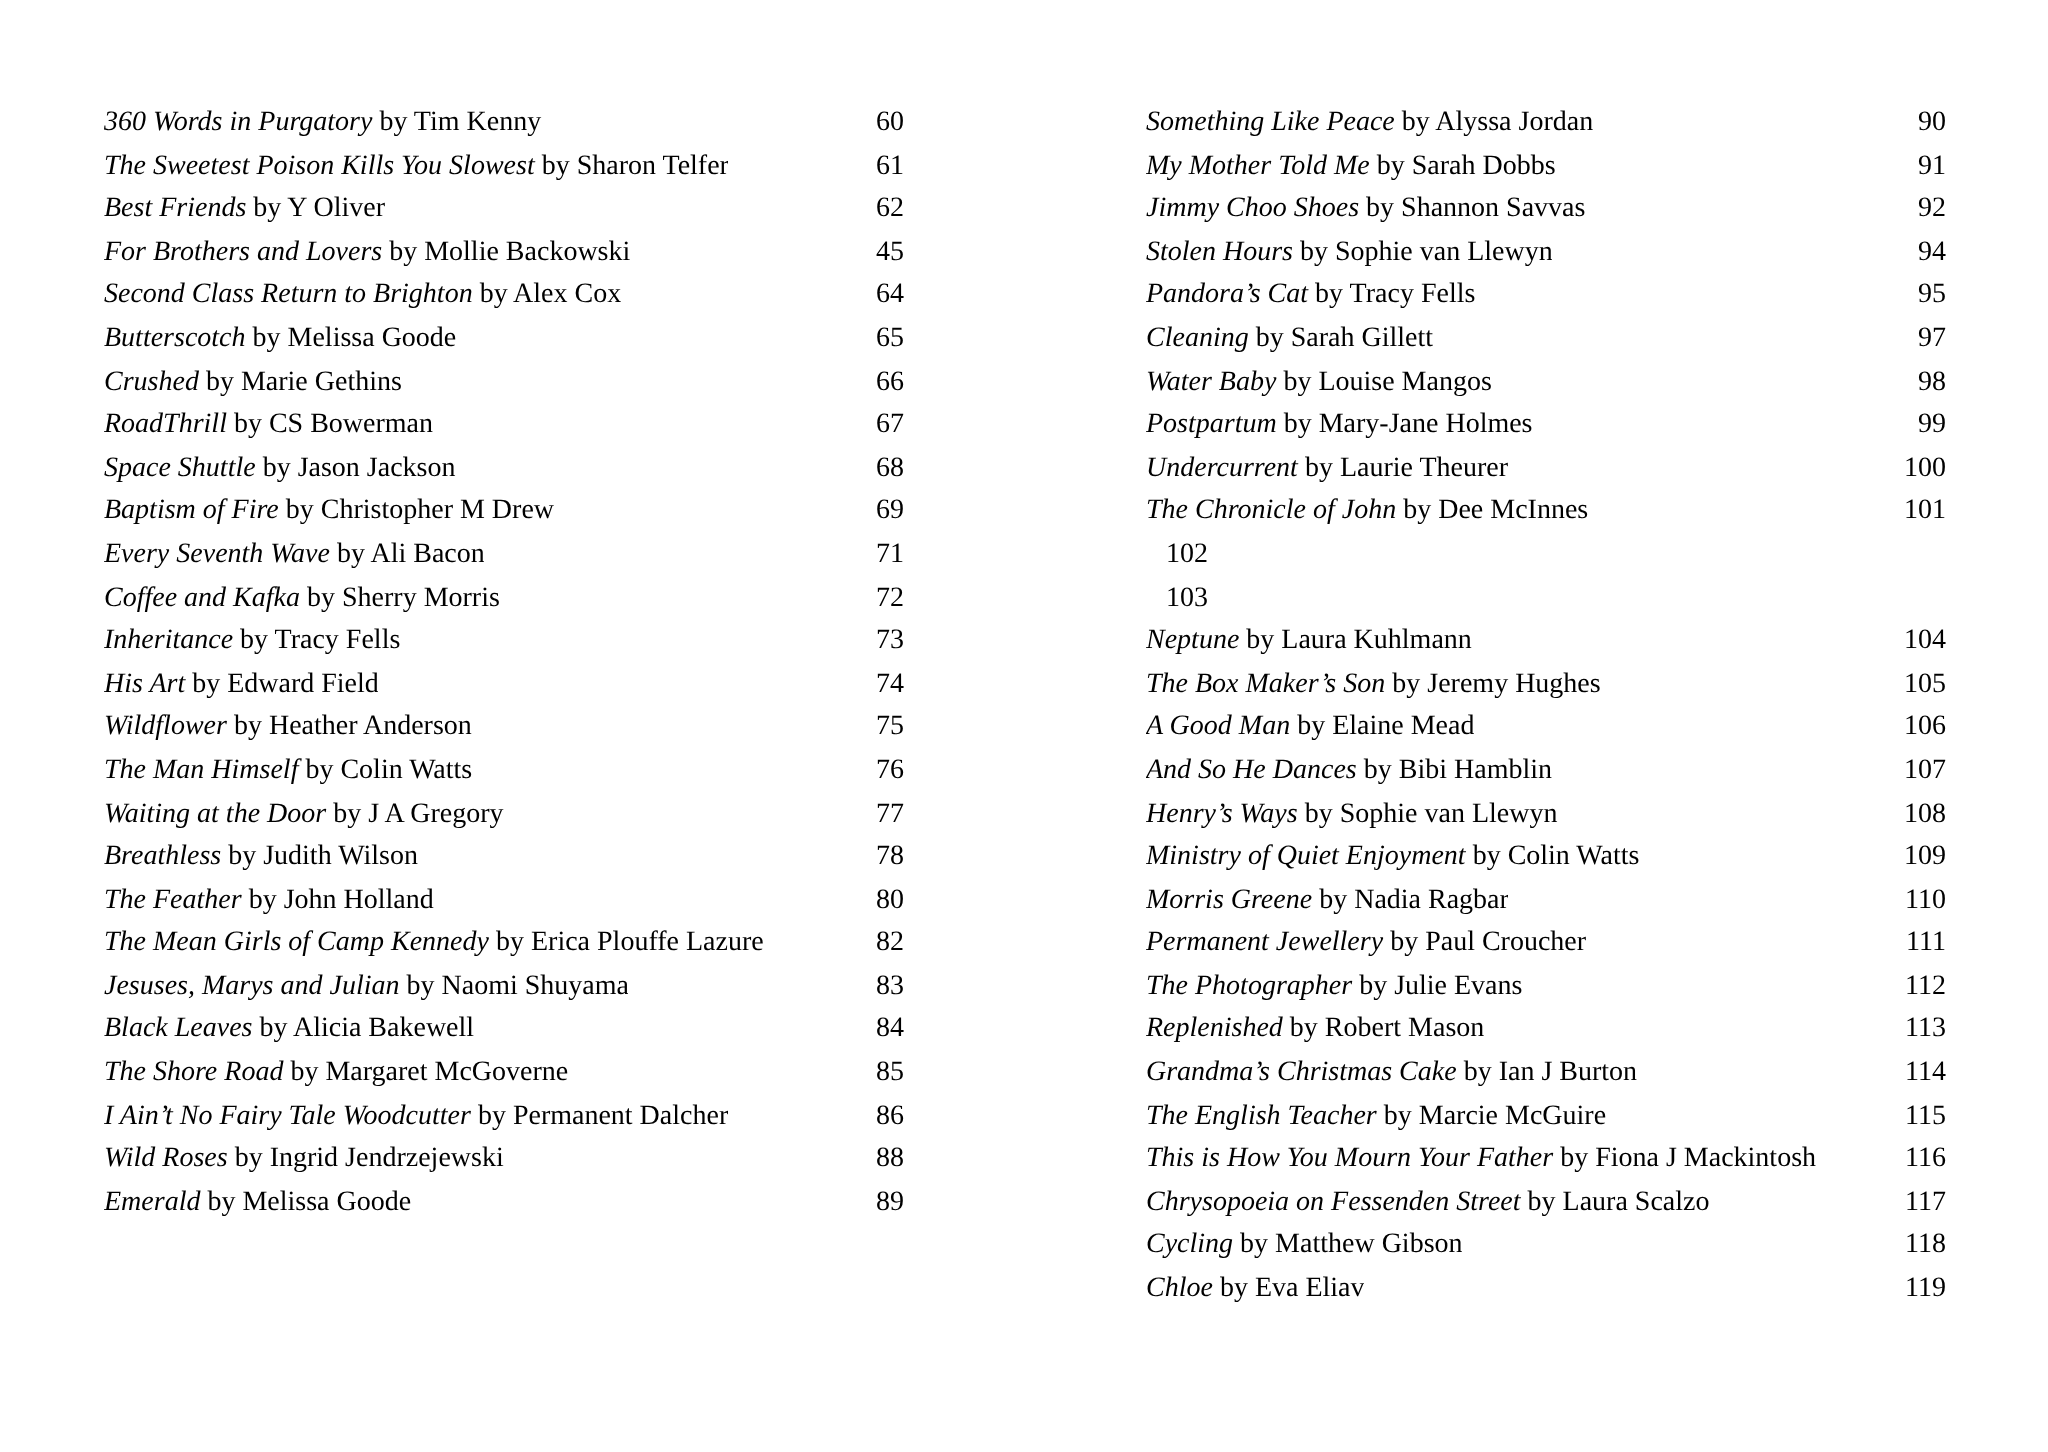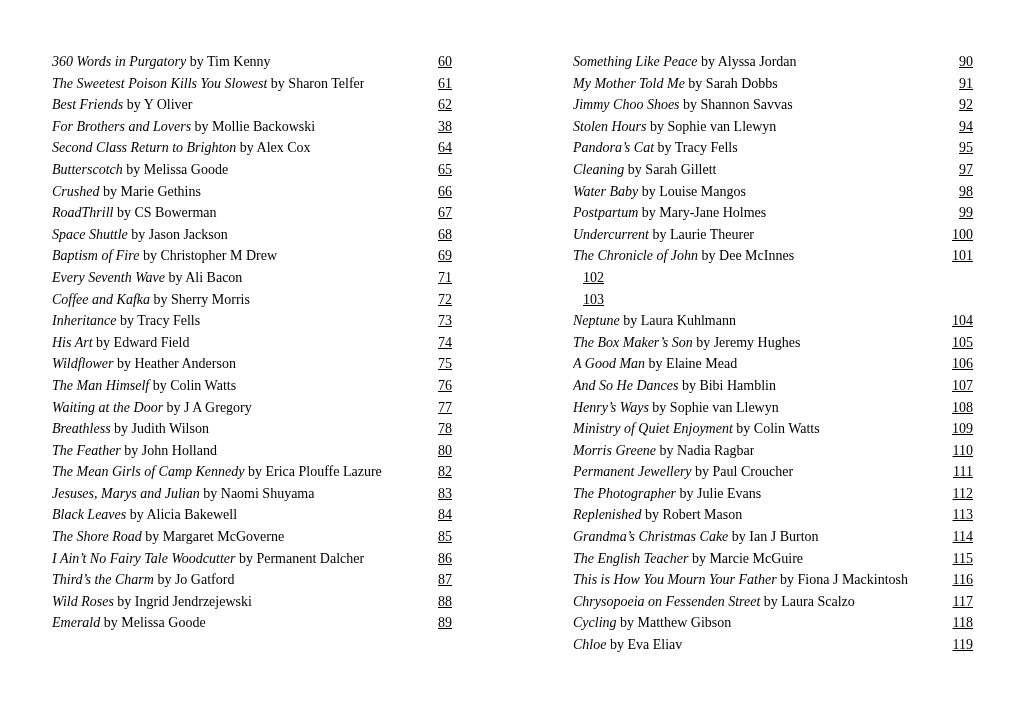--- a/index.html
+++ b/index.html
@@ -37,21 +37,20 @@
   }
   .story-title {
     font-style: italic;
   }
   .byline {
     font-style: normal;
   }
   .page-num {
     padding-left: 10px;
     text-align: left;
-    text-decoration: underline;
   }
 </style>
 </head>
 <body>
 
 <div class="toc">
   <div class="toc-col">
       <div class="toc-row">
         <span class="entry-text"><span class="story-title">360 Words in Purgatory</span><span class="byline"> by Tim Kenny</span></span>
         <span class="page-num">60</span>
@@ -59,21 +58,21 @@
       <div class="toc-row">
         <span class="entry-text"><span class="story-title">The Sweetest Poison Kills You Slowest</span><span class="byline"> by Sharon Telfer</span></span>
         <span class="page-num">61</span>
       </div>
       <div class="toc-row">
         <span class="entry-text"><span class="story-title">Best Friends</span><span class="byline"> by Y Oliver</span></span>
         <span class="page-num">62</span>
       </div>
       <div class="toc-row">
         <span class="entry-text"><span class="story-title">For Brothers and Lovers</span><span class="byline"> by Mollie Backowski</span></span>
-        <span class="page-num">38</span>
+        <span class="page-num">45</span>
       </div>
       <div class="toc-row">
         <span class="entry-text"><span class="story-title">Second Class Return to Brighton</span><span class="byline"> by Alex Cox</span></span>
         <span class="page-num">64</span>
       </div>
       <div class="toc-row">
         <span class="entry-text"><span class="story-title">Butterscotch</span><span class="byline"> by Melissa Goode</span></span>
         <span class="page-num">65</span>
       </div>
       <div class="toc-row">
@@ -140,24 +139,20 @@
         <span class="entry-text"><span class="story-title">Black Leaves</span><span class="byline"> by Alicia Bakewell</span></span>
         <span class="page-num">84</span>
       </div>
       <div class="toc-row">
         <span class="entry-text"><span class="story-title">The Shore Road</span><span class="byline"> by Margaret McGoverne</span></span>
         <span class="page-num">85</span>
       </div>
       <div class="toc-row">
         <span class="entry-text"><span class="story-title">I Ain’t No Fairy Tale Woodcutter</span><span class="byline"> by Permanent Dalcher</span></span>
         <span class="page-num">86</span>
-      </div>
-      <div class="toc-row">
-        <span class="entry-text"><span class="story-title">Third’s the Charm</span><span class="byline"> by Jo Gatford</span></span>
-        <span class="page-num">87</span>
       </div>
       <div class="toc-row">
         <span class="entry-text"><span class="story-title">Wild Roses</span><span class="byline"> by Ingrid Jendrzejewski</span></span>
         <span class="page-num">88</span>
       </div>
       <div class="toc-row">
         <span class="entry-text"><span class="story-title">Emerald</span><span class="byline"> by Melissa Goode</span></span>
         <span class="page-num">89</span>
       </div>
     </div>

